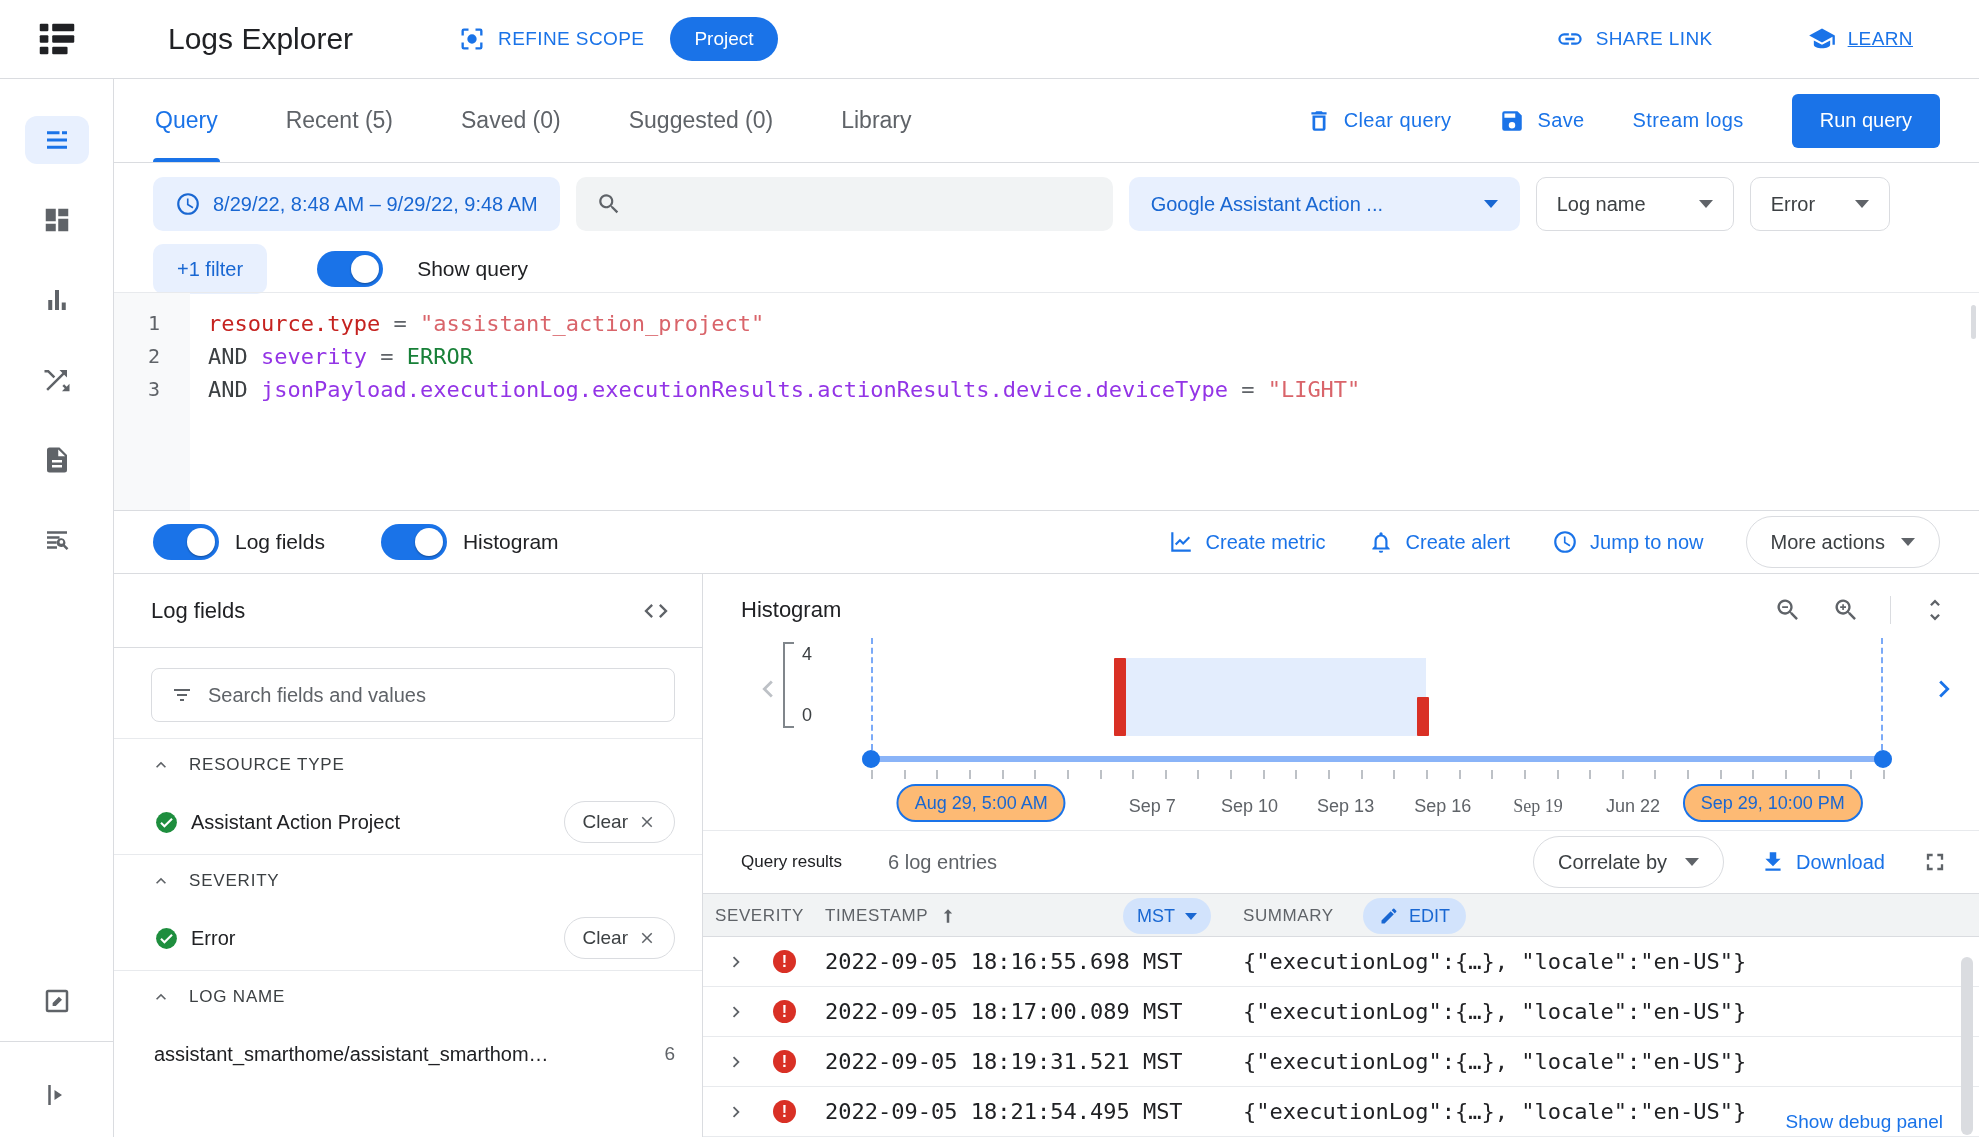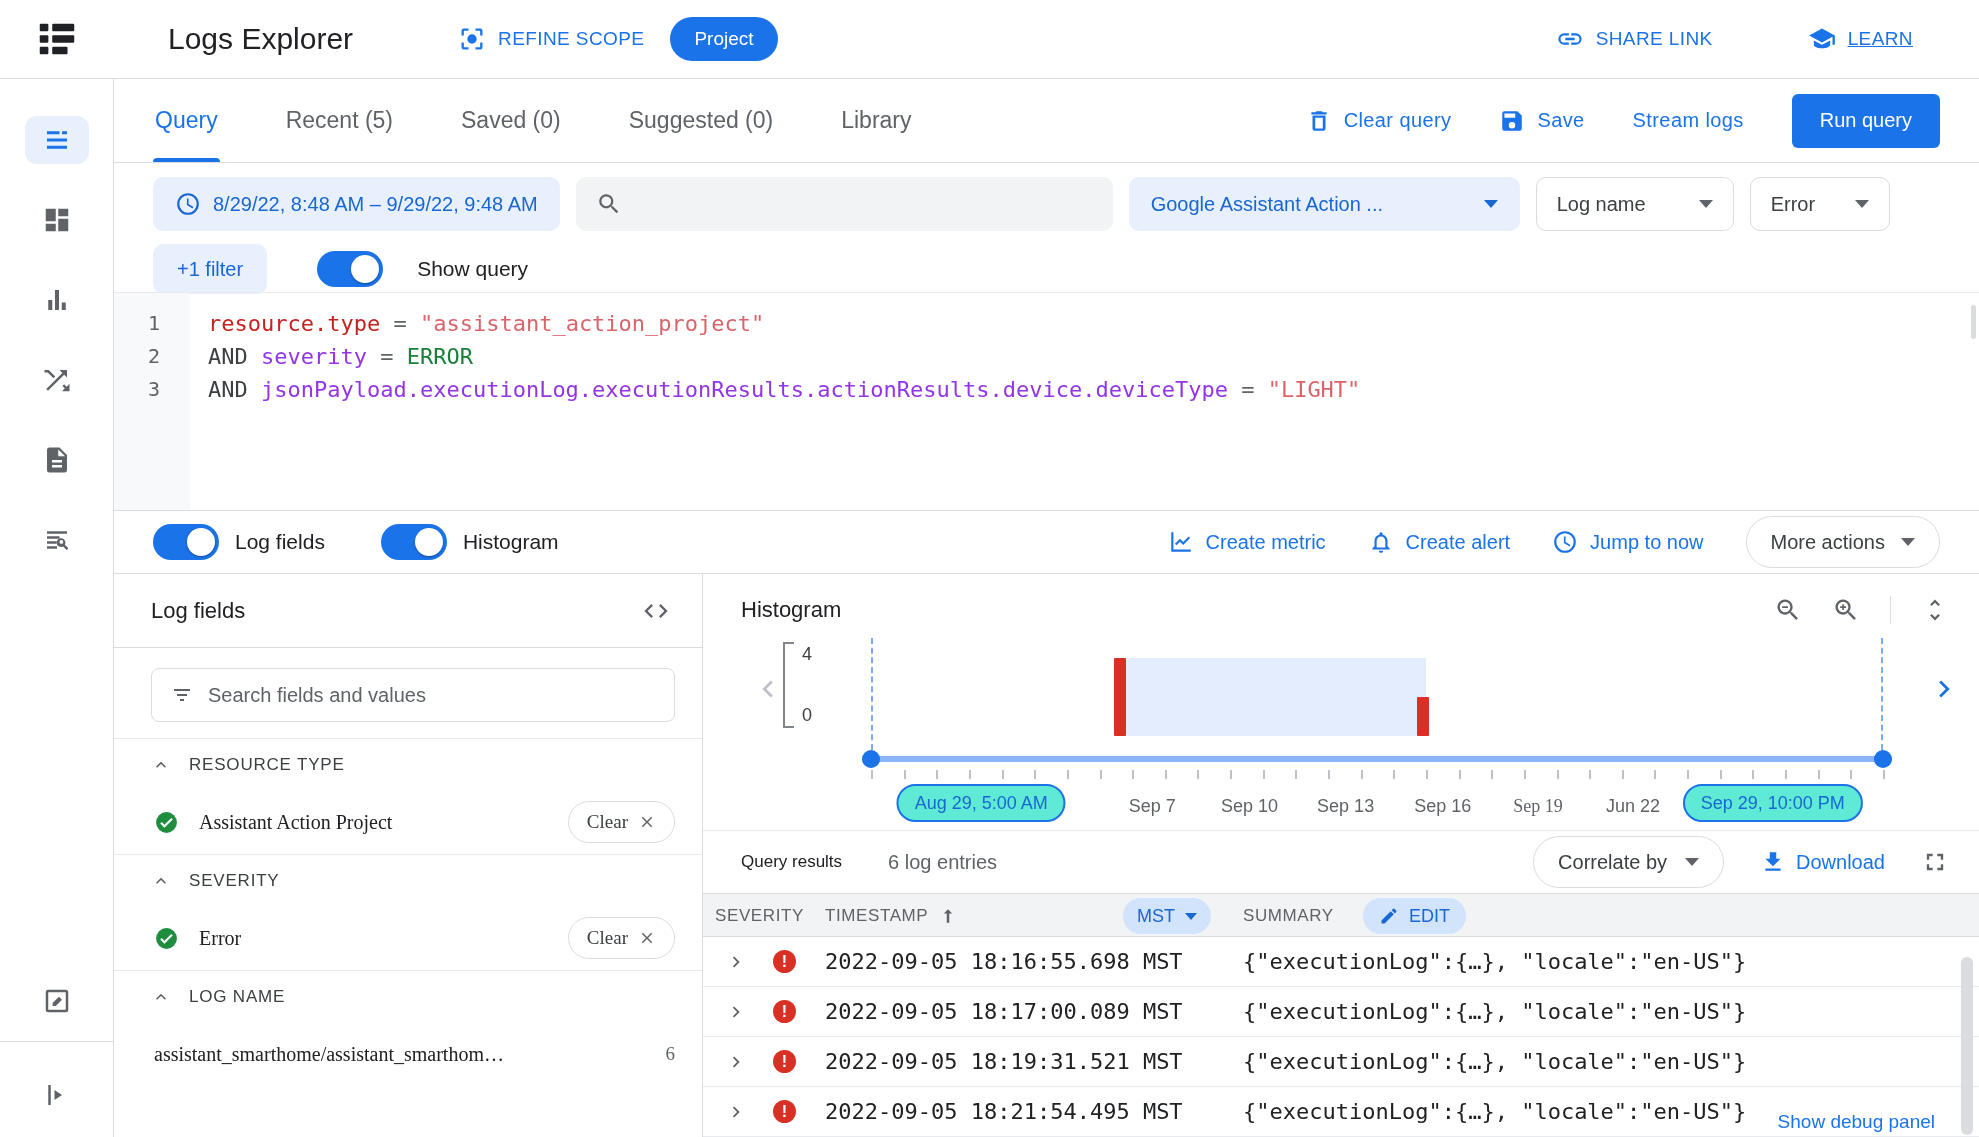--- a/index.html
+++ b/index.html
@@ -90,21 +90,21 @@
   .lf-panel { width:589px; flex:none; border-right:1px solid #dadce0; display:flex; flex-direction:column; }
   .lf-header { height:74px; flex:none; display:flex; align-items:center; padding:0 32px 0 37px; border-bottom:1px solid #dadce0; }
   .lf-title { font-size:22px; font-weight:500; color:#202124; }
   .lf-code-ic { margin-left:auto; color:#5f6368; }
   .lf-search { margin:20px 27px 16px 37px; height:54px; border:1px solid #dadce0; border-radius:8px; display:flex; align-items:center; gap:14px; padding:0 18px; color:#5f6368; }
   .lf-search input { flex:1; border:none; outline:none; background:transparent; font-size:20px; color:#202124; }
   .lf-search input::placeholder { color:#5f6368; opacity:1; }
   .lf-section-header { height:52px; display:flex; align-items:center; gap:18px; padding-left:37px; border-top:1px solid #e8eaed; }
   .lf-chevron { color:#5f6368; }
   .lf-section-label { font-size:17px; font-weight:500; color:#3c4043; letter-spacing:.8px; }
-  .lf-item { height:64px; display:flex; align-items:center; gap:20px; padding:0 27px 0 40px;font-family:Liberation Serif, serif; }
+  .lf-item { height:64px; display:flex; align-items:center; gap:12px; padding:0 27px 0 40px; }
   .lf-item-label { font-size:20px; color:#202124; flex:1; white-space:nowrap; overflow:hidden; }
   .lf-clear { display:inline-flex; align-items:center; gap:10px; height:42px; padding:0 18px; border:1px solid #dadce0; border-radius:21px; font-size:19px; color:#3c4043; }
   .lf-x { color:#5f6368; }
   .lf-count { font-size:19px; color:#5f6368; }
 
   .right-panel { flex:1; display:flex; flex-direction:column; position:relative; overflow:hidden; }
 
   
   .hist-block { flex:none; height:246px; }
   .hist-header { height:58px; display:flex; align-items:center; padding:14px 30px 0 38px; }
@@ -124,21 +124,21 @@
   .hist-guide.left { left:0; }
   .hist-guide.right { left:100%; margin-left:-2px; }
   .slider { margin-top:14px; height:18px; position:relative; }
   .track { position:absolute; left:0; right:0; top:6px; height:6px; border-radius:3px; background:#8ab4f8; }
   .handle { position:absolute; top:0; width:18px; height:18px; border-radius:50%; background:#1a73e8; }
   .handle.left { left:-9px; } .handle.right { right:-9px; }
   .ticks { height:12px; position:relative; margin-top:2px; }
   .hist-tick { position:absolute; top:0; width:2px; height:9px; background:#bdc1c6; }
   .labels { position:relative; height:46px; margin-top:2px; }
   .hist-date-label { position:absolute; transform:translateX(-50%); top:12px; font-size:18px; color:#5f6368; white-space:nowrap; }
-  .hist-pill { position:absolute; transform:translateX(-50%); top:0; height:38px; border:2px solid #1a73e8; border-radius:19px; color:#1967d2; font-size:18px; font-weight:500; display:flex; align-items:center; padding:0 16px; background:#5eead4; white-space:nowrap; }
+  .hist-pill { position:absolute; transform:translateX(-50%); top:0; height:38px; border:2px solid #1a73e8; border-radius:19px; color:#1967d2; font-size:18px; font-weight:500; display:flex; align-items:center; padding:0 16px; background:#fdba74; white-space:nowrap; }
 
   
   .results-block { flex:1; position:relative; border-top:1px solid #e8eaed; margin-top:10px; display:flex; flex-direction:column; }
   .results-titlebar { height:62px; flex:none; display:flex; align-items:center; padding:0 30px 0 38px; }
   .results-title { font-size:17px; font-weight:500; color:#202124; }
   .results-count { margin-left:46px; font-size:20px; color:#5f6368; }
   .correlate { margin-left:auto; display:inline-flex; align-items:center; gap:18px; height:52px; padding:0 24px; border:1px solid #dadce0; border-radius:26px; font-size:20px; font-weight:500; color:#3c4043; }
   .download { margin-left:36px; display:inline-flex; align-items:center; gap:10px; color:#1a73e8; font-size:20px; font-weight:500; }
   .fullscreen { margin-left:36px; color:#5f6368; }
   .results-header { height:44px; flex:none; background:#f1f3f4; border-top:1px solid #dadce0; border-bottom:1px solid #dadce0; position:relative; font-size:17px; font-weight:500; color:#5f6368; letter-spacing:.6px; }
@@ -147,21 +147,21 @@
   .tz-pill { position:absolute; left:420px; top:4px; height:36px; border-radius:18px; background:#d2e3fc; color:#1967d2; font-size:18px; font-weight:500; display:inline-flex; align-items:center; gap:10px; padding:0 14px; }
   .tz-pill .caret { border-left-width:6px; border-right-width:6px; border-top-width:7px; }
   .edit-pill { position:absolute; left:660px; top:4px; height:36px; border-radius:18px; background:#d2e3fc; color:#1967d2; font-size:18px; font-weight:500; display:inline-flex; align-items:center; gap:10px; padding:0 16px; }
   .sort-ic { color:#5f6368; }
   .res-row { height:50px; display:flex; align-items:center; border-bottom:1px solid #e8eaed; }
   .rc-exp { width:70px; padding-left:22px; display:flex; color:#5f6368; }
   .rc-sev { width:52px; display:flex; }
   .err-ic { width:23px; height:23px; border-radius:50%; background:#d93025; color:#fff; font-weight:700; font-size:16px; display:flex; align-items:center; justify-content:center; }
   .rc-ts { width:418px; font-size:22px; color:#202124; }
   .rc-sum { font-size:22px; color:#202124; white-space:nowrap; overflow:hidden; }
-  .debug-link { position:absolute; right:44px; bottom:4px; color:#1a73e8; font-size:19px; background:#fff; padding-left:10px; }
+  .debug-link { position:absolute; right:36px; bottom:4px; color:#1a73e8; font-size:19px; background:#fff; padding-left:10px; }
   .scroll-thumb { position:absolute; right:6px; top:383px; width:12px; height:178px; border-radius:6px; background:#dadce0; }
 </style>
 </head>
 <body>
 
 <div class="app">
 
   <div class="logo-cell">
     <span>
       <svg viewBox="0 0 24 24" width="46" height="46">

